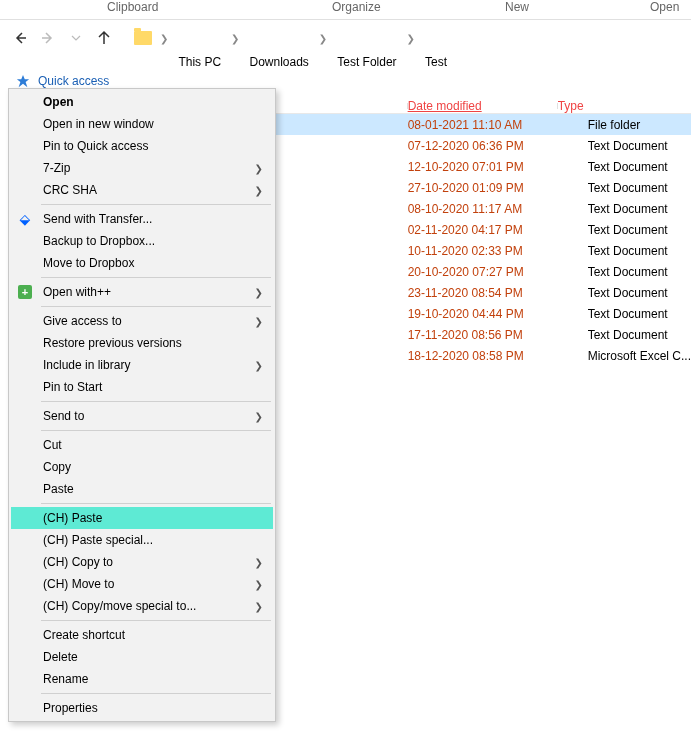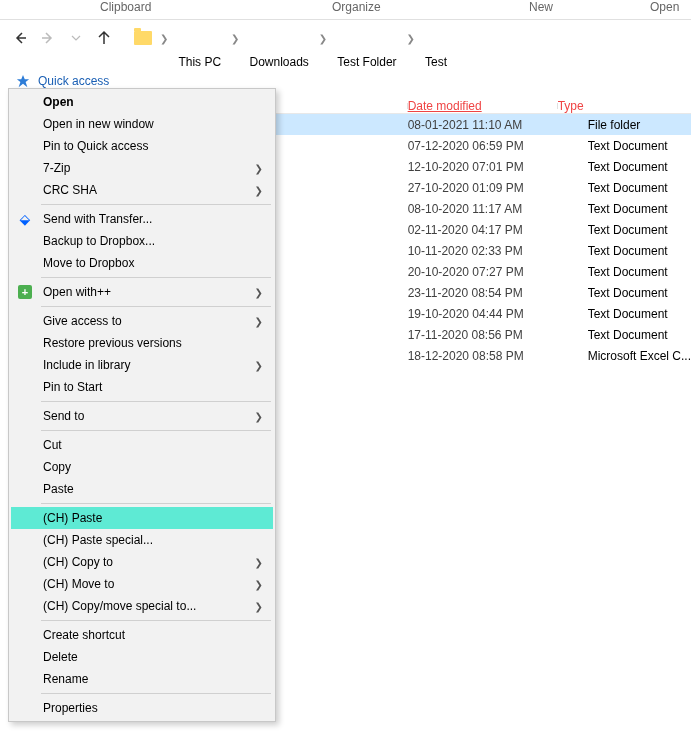--- a/index.html
+++ b/index.html
@@ -22,40 +22,40 @@
 .content { flex: 1; }
 .cols { display: flex; border-bottom: 1px solid #e8e8e8; height: 26px; align-items: flex-end; color: #ef4444; margin-top: 32px; }
 .col-name { width: 290px; padding-left: 10px; position: relative; }
 .col-date { width: 150px; position: relative; text-decoration: underline; }
 .col-type { flex: 1; position: relative; }
 .col-sep { position: absolute; right: 0; top: 4px; bottom: 4px; width: 1px; background: #e0e0e0; }
 .rows { }
 .row { display: flex; height: 21px; align-items: center; }
 .row.sel { background: #cce8ff; }
 .row .c-name { width: 290px; padding-left: 10px; display: flex; align-items: center; gap: 6px; overflow: hidden; white-space: nowrap; }
-.row .c-date { width: 140px; color: #404040; }
+.row .c-date { width: 140px; color: #c2410c; }
 .row .c-type { flex: 1; color: #000; white-space: nowrap; overflow: hidden; text-overflow: ellipsis; margin-left: 40px; }
 .ctx { position: absolute; left: 8px; top: 88px; width: 268px; background: #f2f2f2; border: 1px solid #c8c8c8; box-shadow: 3px 3px 6px rgba(0,0,0,.2); padding: 2px; }
 .ctx-item { height: 22px; display: flex; align-items: center; padding-left: 32px; position: relative; }
 .ctx-item.bold { font-weight: 600; }
 .ctx-item.hover { background: #5eead4; }
 .ctx-item .arrow { position: absolute; right: 10px; color: #555; font-size: 10px; }
 .ctx-sep { height: 1px; background: #d0d0d0; margin: 3px 2px 3px 30px; }
 .ctx-icon { position: absolute; left: 6px; width: 16px; height: 16px; display: flex; align-items: center; justify-content: center; }
 .shield-ic { width:14px; height:14px; }
 .plus-ic { width:14px; height:14px; background:#4caf50; color:#fff; display:flex; align-items:center; justify-content:center; font-weight:bold; border-radius:2px; font-size:11px; }
 .dbx-ic { color:#0061ff; font-size:14px; }
 </style>
 </head>
 <body>
 
 <div class="ribbon-hints">
-  <span style="left:100px">Clipboard</span>
+  <span style="left:107px">Clipboard</span>
   <span style="left:332px">Organize</span>
-  <span style="left:529px">New</span>
+  <span style="left:505px">New</span>
   <span style="left:650px">Open</span>
 </div>
 
 <div class="nav-bar">
   <div class="nav-btn">
     <svg width="16" height="16" viewBox="0 0 16 16">
         <path d="M10 3 L5 8 L10 13 M5 8 H14" stroke="#333" stroke-width="1.5" fill="none"></path>
       </svg>
   </div>
   <div class="nav-btn disabled">
@@ -104,21 +104,21 @@
       <div class="col-type"><span>Type</span></div>
     </div>
     <div class="rows" id="rows">
         <div class="row sel">
           <div class="c-name"></div>
           <div class="c-date">08-01-2021 11:10 AM</div>
           <div class="c-type">File folder</div>
         </div>
         <div class="row">
           <div class="c-name"></div>
-          <div class="c-date">07-12-2020 06:59 PM</div>
+          <div class="c-date">07-12-2020 06:36 PM</div>
           <div class="c-type">Text Document</div>
         </div>
         <div class="row">
           <div class="c-name"></div>
           <div class="c-date">12-10-2020 07:01 PM</div>
           <div class="c-type">Text Document</div>
         </div>
         <div class="row">
           <div class="c-name">txt</div>
           <div class="c-date">27-10-2020 01:09 PM</div>

